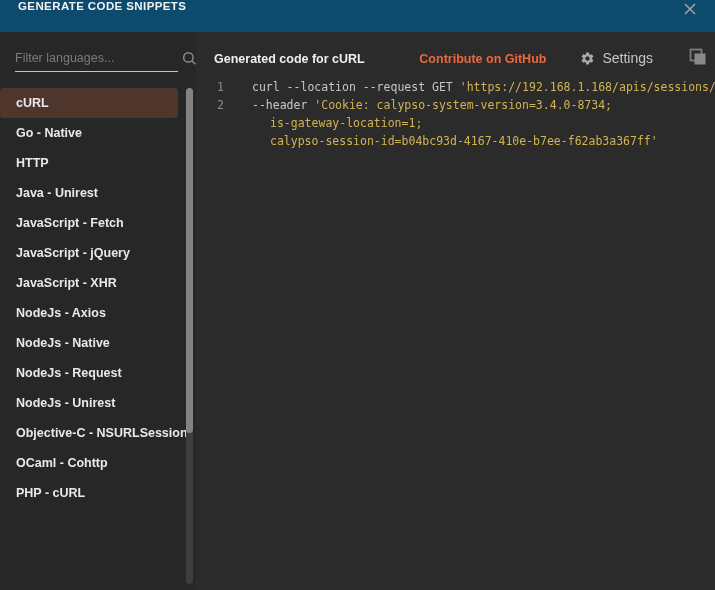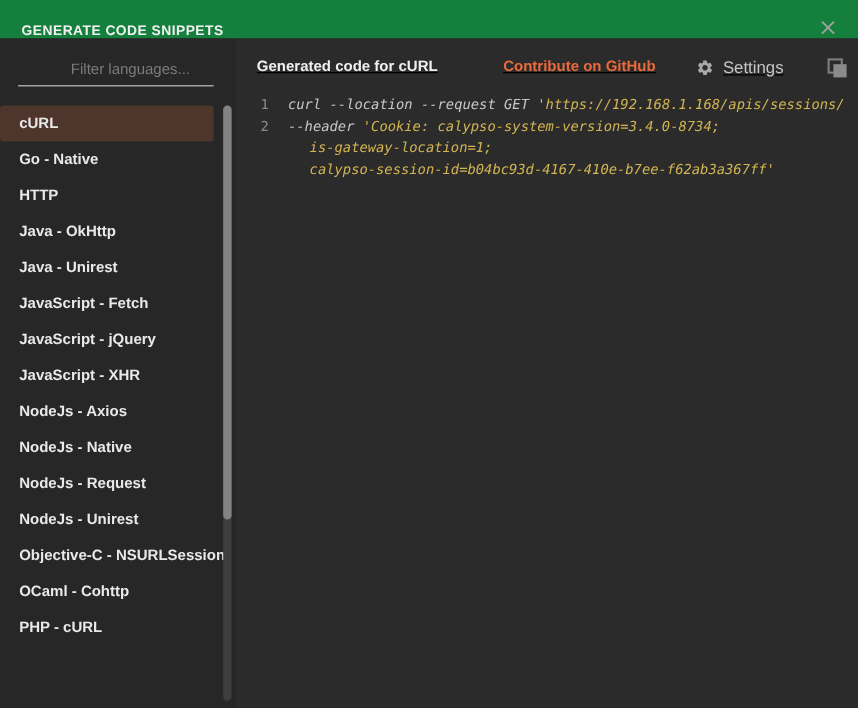--- a/index.html
+++ b/index.html
@@ -7,22 +7,22 @@
   body {
     width:715px; height:590px; overflow:hidden;
     background:#2b2b2b;
     font-family:"Liberation Sans", sans-serif;
     -webkit-font-smoothing:antialiased;
   }
   .dialog { position:relative; width:715px; height:590px; background:#2b2b2b; }
 
   
   .titlebar {
-    height:32px; background:#15803d;
-    display:flex; align-items:flex-end;
+    height:32px; background:#0c4a6e;
+    display:flex; align-items:flex-start;
     padding:0 16px 0 18px;
   }
   .titlebar-title {
     font-size:11.5px; font-weight:700; color:#f2f2f2; letter-spacing:.4px;
   }
   .close-btn {
     margin-left:auto; background:none; border:none; padding:2px;
     cursor:pointer; display:flex; align-items:center;
   }
 
@@ -36,21 +36,20 @@
   }
   .filter-wrap {
     margin:13px 18px 0 15px; height:27px;
     border-bottom:1px solid #c4c4c4;
     display:flex; align-items:center;
   }
   .filter-input {
     flex:1; background:transparent; border:none; outline:none;
     color:#dddddd; font-size:12.5px; padding:0;
     font-family:"Liberation Sans", sans-serif;
-    margin-left:44px;
   }
   .filter-input::placeholder { color:#7b7b7b; }
   .search-icon { display:flex; margin-left:6px; }
 
   .lang-list { list-style:none; margin:16px 0 0 0; padding:0; }
   .lang-item {
     width:178px; height:30px;
     display:flex; align-items:center;
     padding-left:16px; border-radius:3px;
     font-size:12.5px; font-weight:600; color:#e9e9e9;
@@ -65,23 +64,22 @@
   }
   .sb-thumb {
     position:absolute; top:0; left:0;
     width:7px; height:345px;
     background:#838383; border-radius:4px;
   }
 
   
   .main { flex:1; min-width:0; background:#2b2b2b; display:flex; flex-direction:column; }
   .main-header {
-    display:flex; align-items:flex-start;
+    display:flex; align-items:flex-end;
     padding:16px 8px 10px 18px;
-    text-decoration:underline;
   }
   .gen-title { flex:1; font-size:12.5px; font-weight:700; color:#f0f0f0; }
   .contribute-link {
     font-size:12.5px; font-weight:600;
     color:var(--accent, #e96a3c);
     text-decoration:none; cursor:pointer; white-space:nowrap;
   }
   .settings-btn {
     margin-left:34px; display:flex; align-items:center; gap:7px;
     background:none; border:none; padding:0; cursor:pointer;
@@ -97,21 +95,21 @@
   .code-block {
     padding-top:2px;
     font-family:"DejaVu Sans Mono", monospace;
     font-size:11.5px; line-height:18px;
   }
   .code-row { display:flex; }
   .ln {
     width:28px; flex-shrink:0; text-align:right;
     color:var(--ln-color, #8a8a8a); user-select:none;
   }
-  .ct { margin-left:16px; white-space:pre;font-style:italic; }
+  .ct { margin-left:28px; white-space:pre; }
   .seg-plain  { color:var(--code-plain, #c5c8c6); }
   .seg-string { color:var(--code-string, #d2b452); }
 </style>
 </head>
 <body>
 
 <div class="dialog">
 
   <div class="titlebar">
     <span class="titlebar-title">GENERATE CODE SNIPPETS</span>
@@ -134,21 +132,20 @@
             <circle cx="6.8" cy="6.8" r="5" fill="none" stroke="#8f8f8f" stroke-width="1.5"></circle>
             <line x1="10.5" y1="10.5" x2="14.2" y2="14.2" stroke="#8f8f8f" stroke-width="1.5"></line>
           </svg>
         </span>
       </div>
 
       <ul class="lang-list" id="lang-list">
           <li class="lang-item selected">cURL</li>
           <li class="lang-item">Go - Native</li>
           <li class="lang-item">HTTP</li>
-          <li class="lang-item">Java - OkHttp</li>
           <li class="lang-item">Java - Unirest</li>
           <li class="lang-item">JavaScript - Fetch</li>
           <li class="lang-item">JavaScript - jQuery</li>
           <li class="lang-item">JavaScript - XHR</li>
           <li class="lang-item">NodeJs - Axios</li>
           <li class="lang-item">NodeJs - Native</li>
           <li class="lang-item">NodeJs - Request</li>
           <li class="lang-item">NodeJs - Unirest</li>
           <li class="lang-item">Objective-C - NSURLSession</li>
           <li class="lang-item">OCaml - Cohttp</li>

